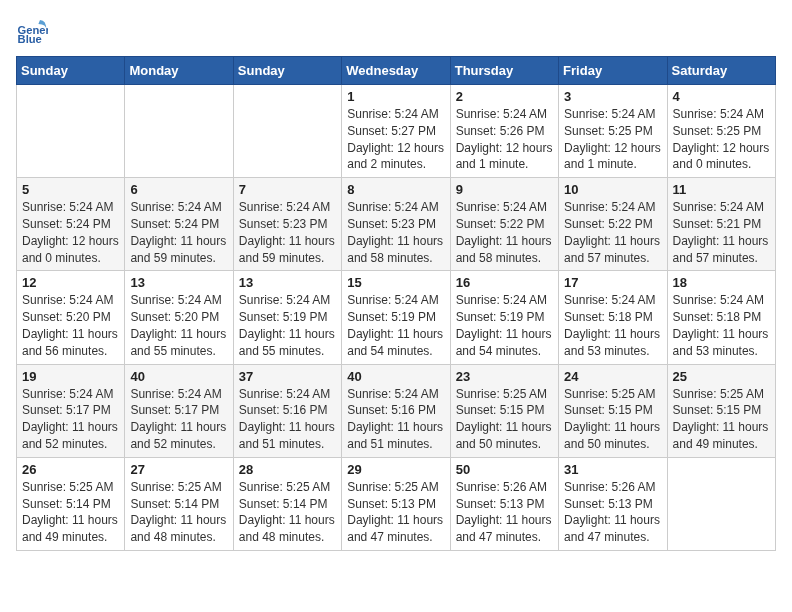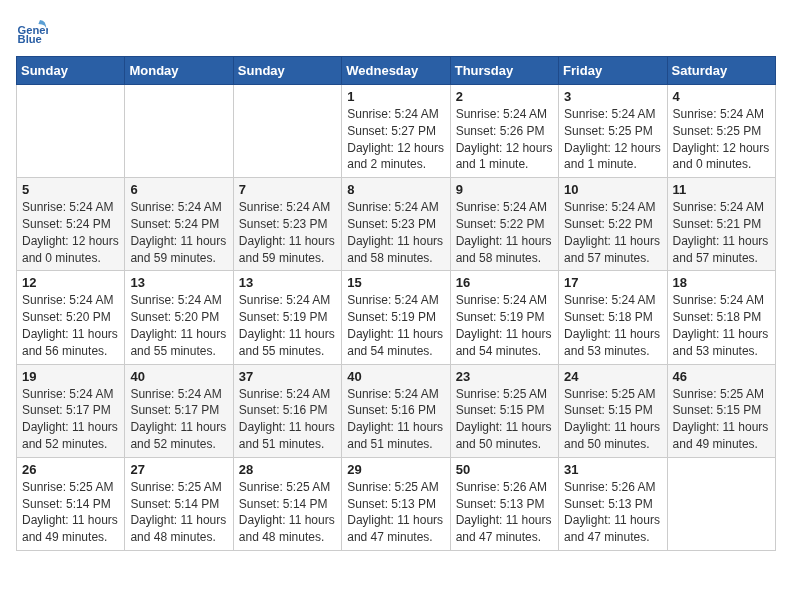--- a/index.html
+++ b/index.html
@@ -291,21 +291,21 @@
 and 50 minutes.</div>
         </td>
         <td>
           <span class="day-number">24</span>
           <div class="day-info" style="white-space: pre-line;">Sunrise: 5:25 AM
 Sunset: 5:15 PM
 Daylight: 11 hours
 and 50 minutes.</div>
         </td>
         <td>
-          <span class="day-number">46</span>
+          <span class="day-number">25</span>
           <div class="day-info" style="white-space: pre-line;">Sunrise: 5:25 AM
 Sunset: 5:15 PM
 Daylight: 11 hours
 and 49 minutes.</div>
         </td>
       </tr>
       <tr>
         <td>
           <span class="day-number">26</span>
           <div class="day-info" style="white-space: pre-line;">Sunrise: 5:25 AM

